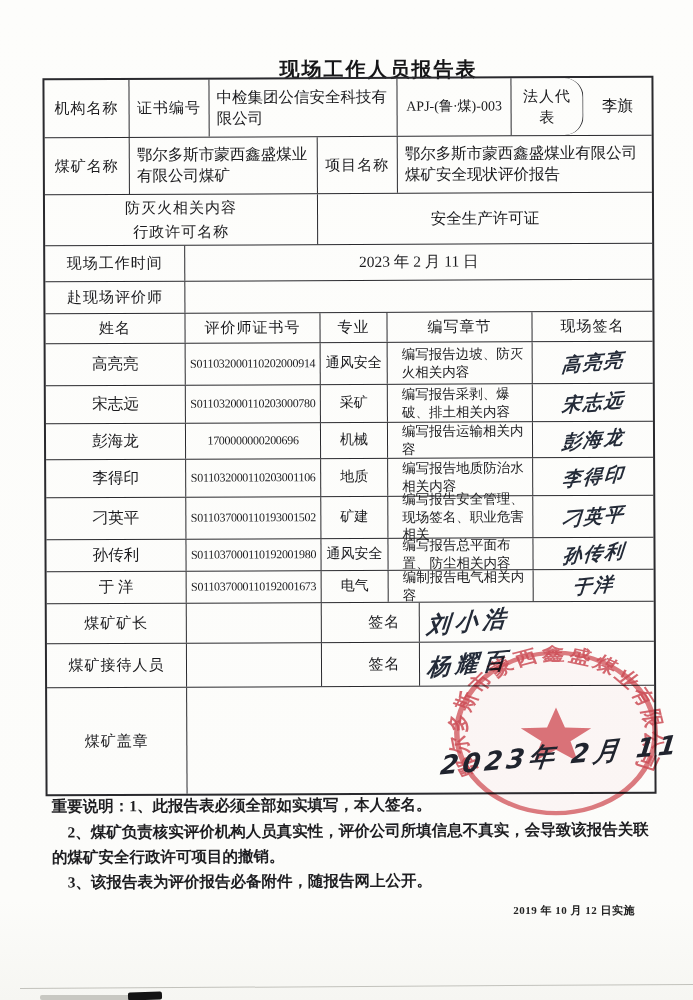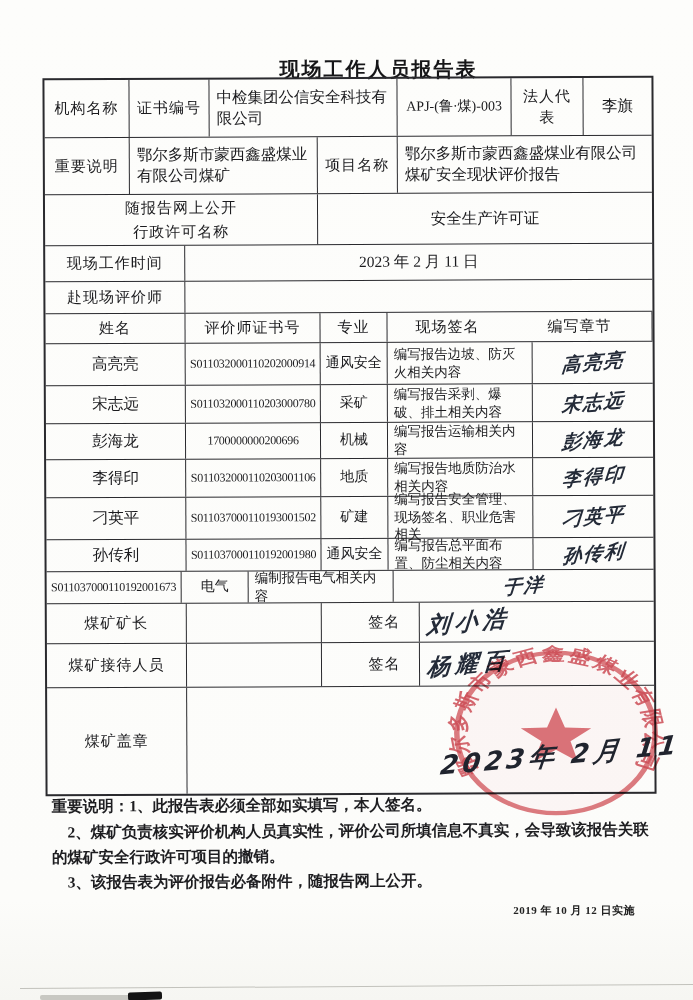--- a/index.html
+++ b/index.html
@@ -47,24 +47,24 @@
   .rep{display:contents;}
   .rep .row:nth-child(1){height:42px;}
   .rep .row:nth-child(2){height:38px;}
   .rep .row:nth-child(3){height:36px;}
   .rep .row:nth-child(4){height:38px;}
   .rep .row:nth-child(5){height:42px;}
   .rep .row:nth-child(6){height:32px;}
   .rep .row:nth-child(7){height:32px;}
   
   .w85{flex:0 0 85px;} .w188{flex:0 0 188px;} .w80{flex:0 0 80px;}
-  .w114{flex:0 0 114px;} .w72{flex:0 0 72px;} .wfill{flex:1 1 auto;}
+  .w114{flex:0 0 114px;} .w72{flex:0 0 72px;border-radius:19px;} .wfill{flex:1 1 auto;}
   .w273{flex:0 0 273px;} .w140{flex:0 0 140px;} .w135{flex:0 0 135px;font-family:Liberation Serif, serif;}
   .w67{flex:0 0 67px;} .w145{flex:0 0 145px;} .w70{flex:0 0 70px;margin-left:28px;}
-  .chapter{font-size:13.5px;text-align:left;justify-content:flex-start;padding-left:6px;line-height:1.3;}
+  .chapter{font-size:13.5px;text-align:left;justify-content:flex-start;padding-left:14px;line-height:1.3;}
   
   .sig{
     font-family:"DejaVu Sans", sans-serif;
     font-style:italic;font-weight:600;font-size:19px;
     color:#242b38;transform:rotate(-5deg) skewX(-10deg);
     letter-spacing:2px;white-space:nowrap;
   }
   .sig.big{font-size:23px;letter-spacing:5px;}
   
   .stamp{position:absolute;left:447px;top:645px;width:218px;height:176px;
@@ -120,30 +120,30 @@
       <div class="c lab w85">机构名称</div>
       <div class="c lab w80">证书编号</div>
       <div class="c val w188 left">中检集团公信安全科技有限公司</div>
       <div class="c val w114 small">APJ-(鲁·煤)-003</div>
       <div class="c lab w72">法人代表</div>
       <div class="c val wfill cl">李旗</div>
     </div>
 
     
     <div class="row" style="height:57px">
-      <div class="c lab w85">重要说明</div>
+      <div class="c lab w85">煤矿名称</div>
       <div class="c val w188 left">鄂尔多斯市蒙西鑫盛煤业有限公司煤矿</div>
       <div class="c lab w80">项目名称</div>
       <div class="c val wfill cl left">鄂尔多斯市蒙西鑫盛煤业有限公司煤矿安全现状评价报告</div>
     </div>
 
     
     <div class="row" style="height:51px">
       <div class="c lab w273" style="flex-direction:column;line-height:1.6">
-        <div>随报告网上公开</div>
+        <div>防灭火相关内容</div>
         <div>行政许可名称</div>
       </div>
       <div class="c val wfill cl">安全生产许可证</div>
     </div>
 
     
     <div class="row" style="height:36px">
       <div class="c lab w140">现场工作时间</div>
       <div class="c val wfill cl">2023 年 2 月 11 日</div>
     </div>
@@ -152,22 +152,22 @@
     <div class="row" style="height:32px">
       <div class="c lab w140">赴现场评价师</div>
       <div class="c val wfill cl"></div>
     </div>
 
     
     <div class="row" style="height:30px">
       <div class="c lab w140">姓名</div>
       <div class="c lab w135">评价师证书号</div>
       <div class="c lab w67">专业</div>
+      <div class="c lab w145">编写章节</div>
       <div class="c lab wfill cl">现场签名</div>
-      <div class="c lab w145">编写章节</div>
     </div>
 
     
     <div class="rep">
   <div class="row">
     <div class="c val w140">高亮亮</div>
     <div class="c certno w135">S011032000110202000914</div>
     <div class="c val w67 small">通风安全</div>
     <div class="c chapter w145">编写报告边坡、防灭火相关内容</div>
     <div class="c wfill cl">
@@ -219,20 +219,21 @@
     <div class="c val w140">孙传利</div>
     <div class="c certno w135">S011037000110192001980</div>
     <div class="c val w67 small">通风安全</div>
     <div class="c chapter w145">编写报告总平面布置、防尘相关内容</div>
     <div class="c wfill cl">
       <span class="sig">孙传利</span>
     </div>
   </div>
 
   <div class="row">
+    <div class="c val w140">于 洋</div>
     <div class="c certno w135">S011037000110192001673</div>
     <div class="c val w67 small">电气</div>
     <div class="c chapter w145">编制报告电气相关内容</div>
     <div class="c wfill cl">
       <span class="sig">于洋</span>
     </div>
   </div>
 </div>
 
     

